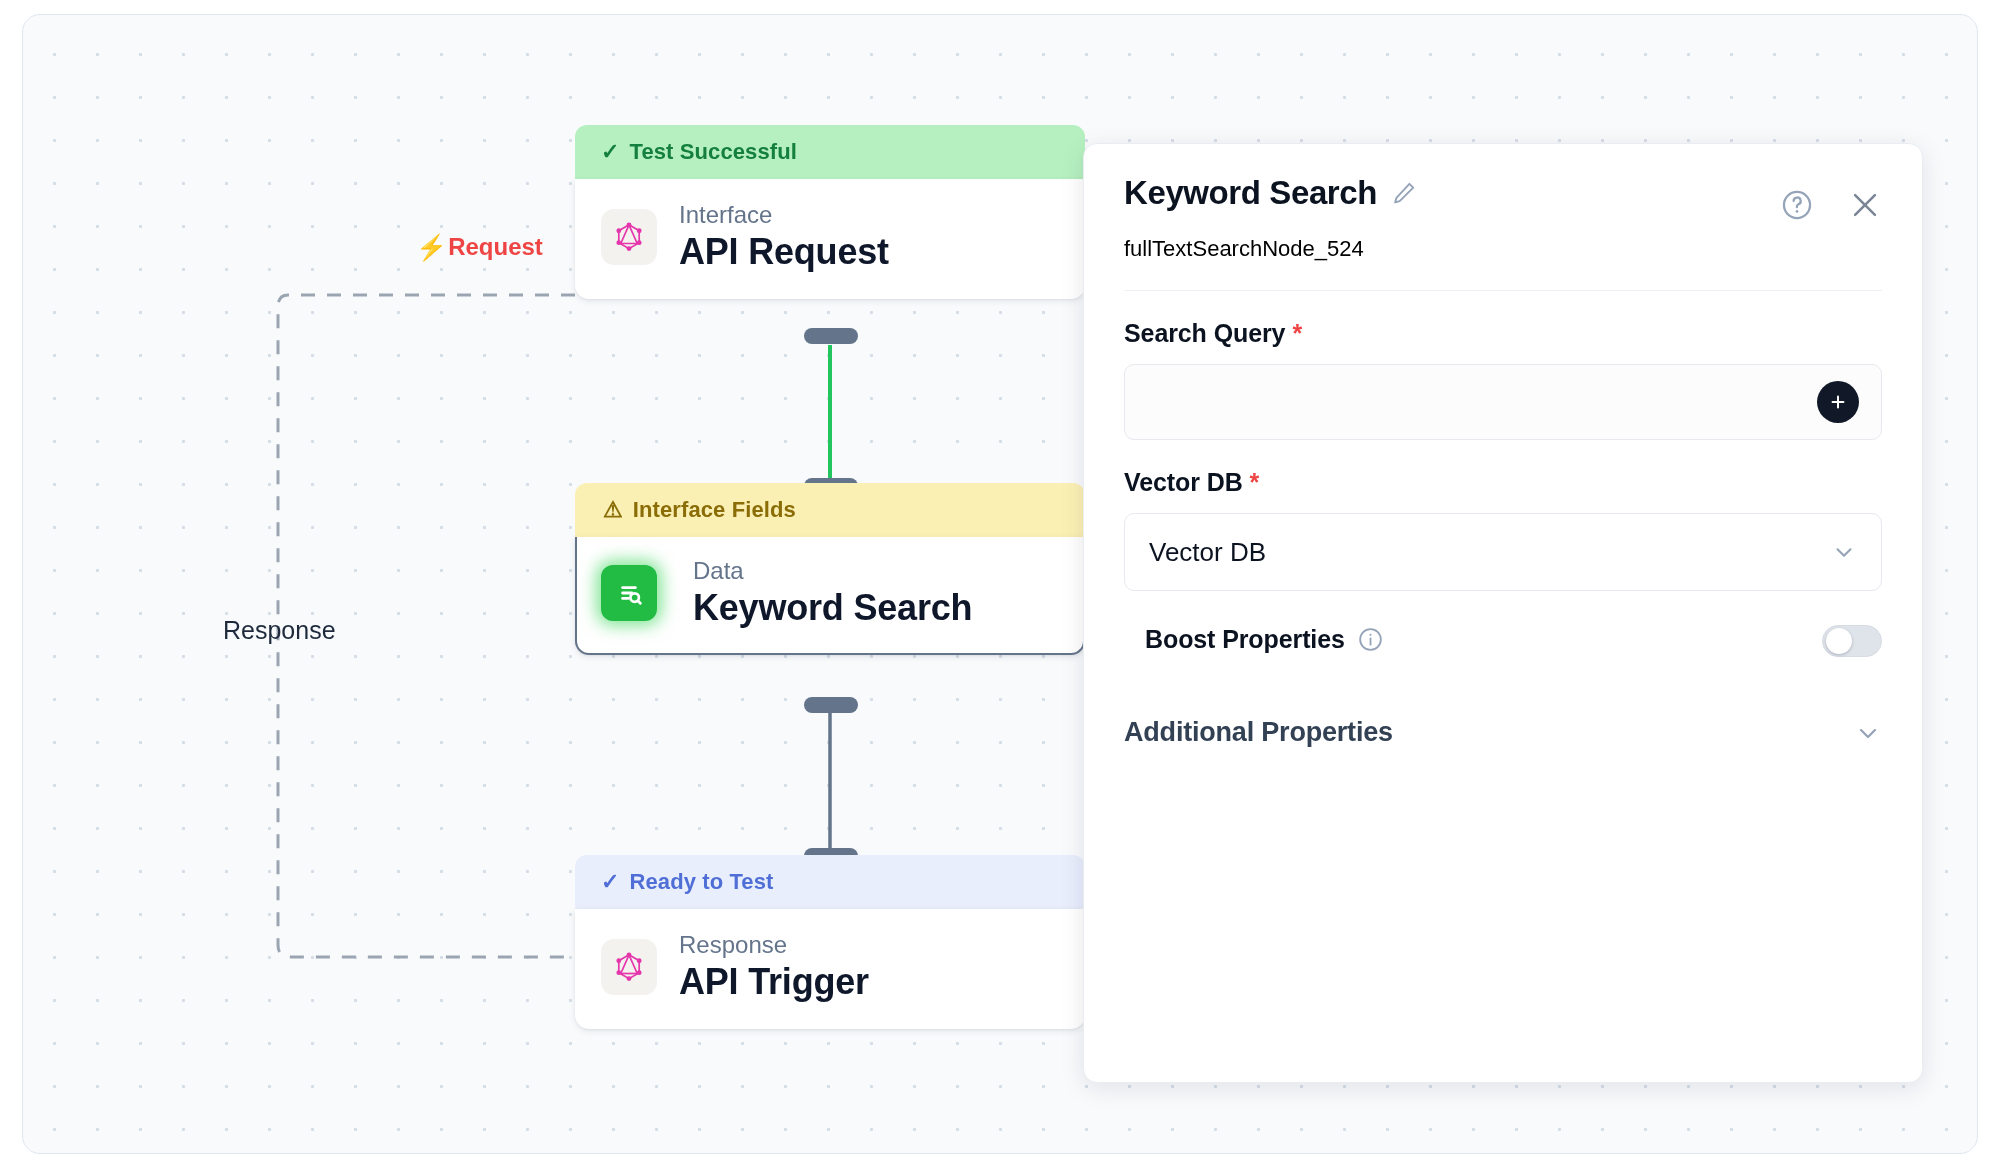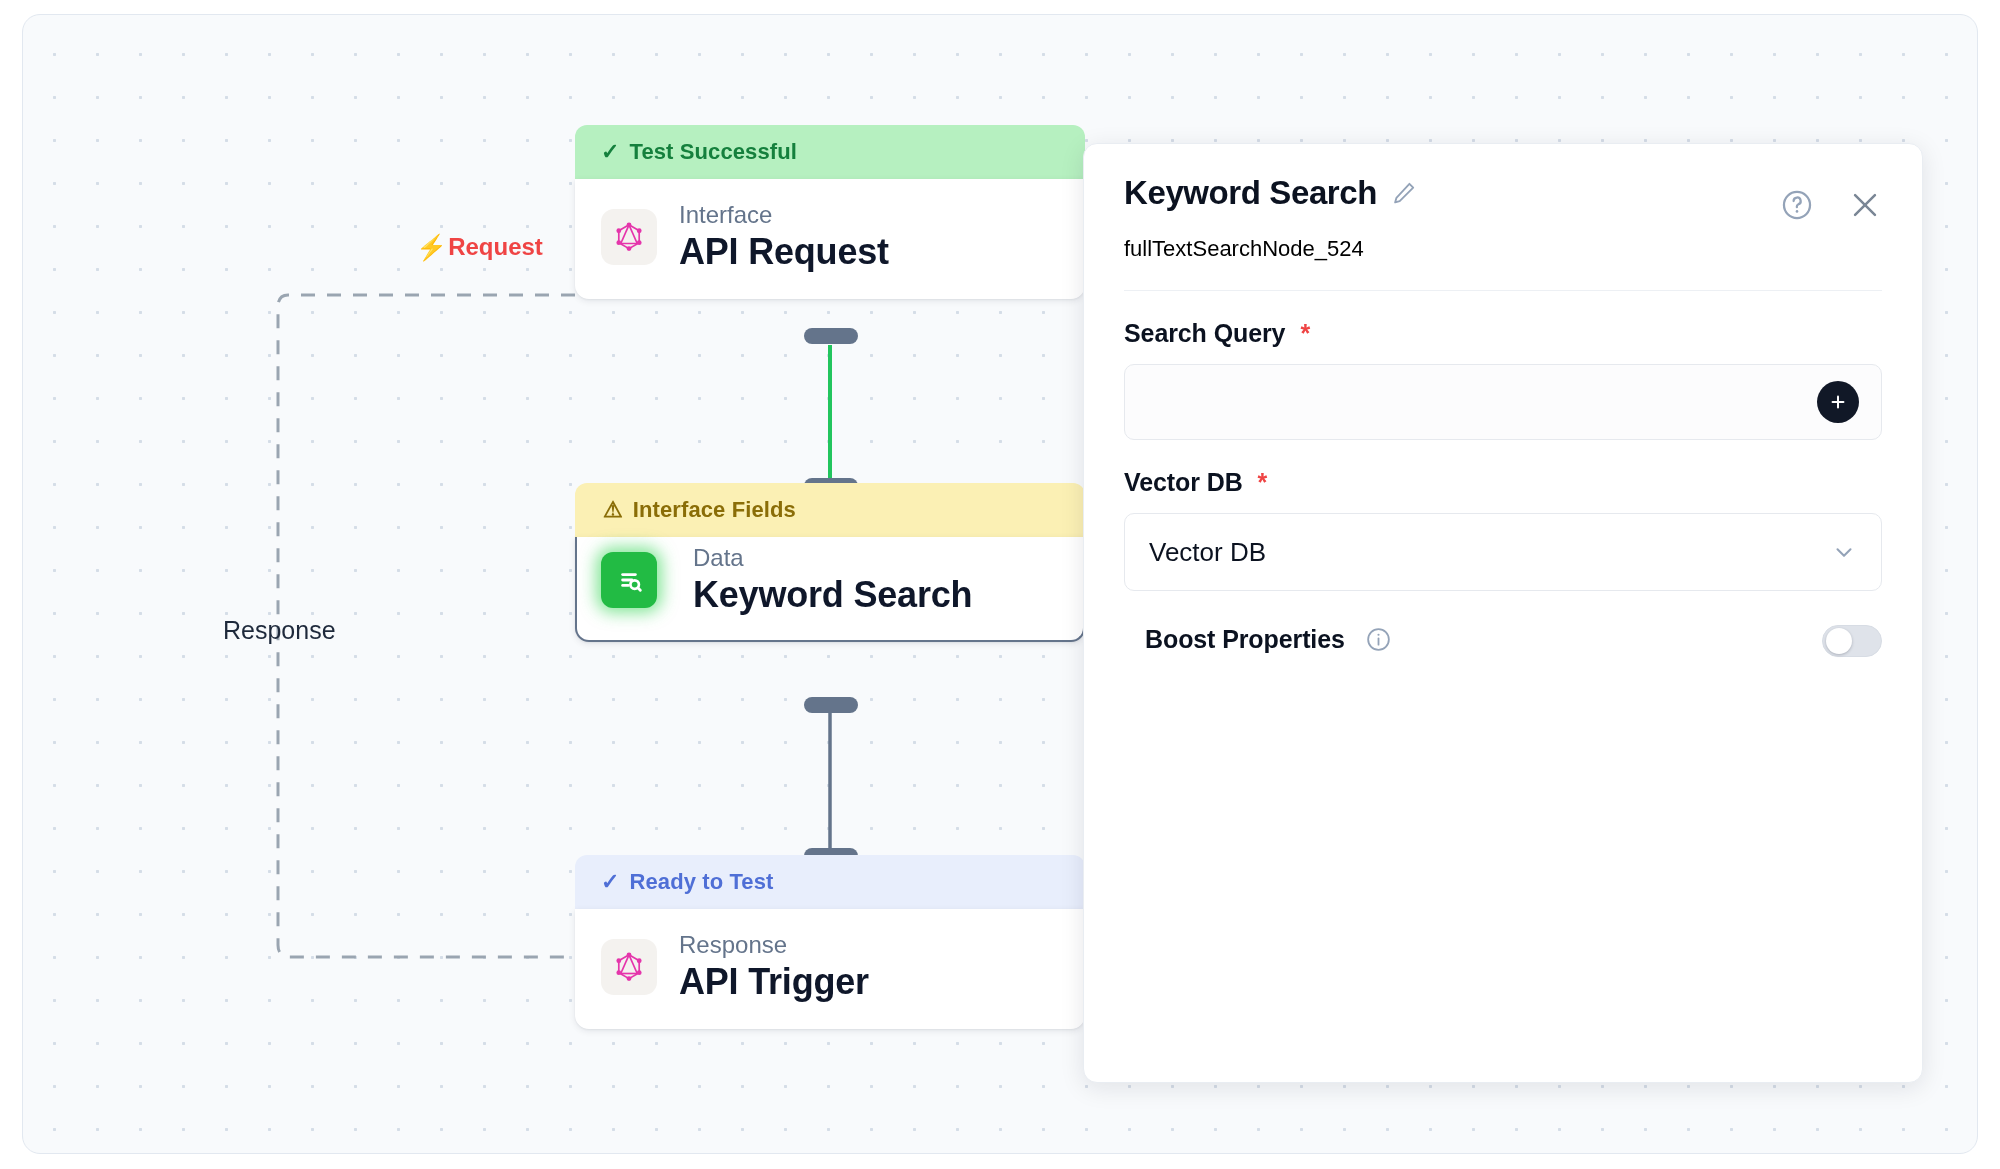--- a/index.html
+++ b/index.html
@@ -84,21 +84,21 @@
   .st-ready   { background: #e8eefc; color: #4f6fd6; }
 
   
   #node-api-request { left: 552px; top: 110px; }
   
   #node-keyword-search { left: 552px; top: 468px; }
   #node-keyword-search .node-body {
     border: 2px solid #64748b;
     border-top: none;
     border-radius: 0 0 14px 14px;
-    padding: 7px 24px 24px 24px;
+    padding: 20px 24px 24px 24px;
     position: relative;
     gap: 36px;
   }
   #node-keyword-search .node-status { border: 2px solid transparent; }
   
   #node-api-response { left: 552px; top: 840px; }
 
   
   #panel {
     position: absolute;
@@ -115,21 +115,21 @@
   #panel-title { font-size: 33px; font-weight: 700; color: #0b1220; letter-spacing: -.4px; }
   #panel-subtitle { font-size: 22px; color: #000000; margin-top: 24px; font-weight: 400; }
   .head-actions { display: flex; align-items: center; gap: 34px; padding-top: 14px; }
   .icon-btn { display: flex; align-items: center; justify-content: center; cursor: pointer; }
 
   .divider { height: 1px; background: #edf0f4; margin: 28px 0 0 0; }
 
   .field { margin-top: 28px; }
   .field-label {
     font-size: 25px; font-weight: 700; color: #0b1220;
-    display: flex; align-items: center; gap: 15px;
+    display: flex; align-items: center; gap: 7px;
     letter-spacing: -.1px;
   }
   .req { color: #ef4444; font-size: 25px; font-weight: 700; }
 
   .input-shell {
     margin-top: 16px;
     height: 76px;
     background: #fcfcfd;
     border: 1px solid #e6e9ee;
     border-radius: 10px;
@@ -374,15 +374,23 @@
             <line x1="12" y1="11" x2="12" y2="16.6" stroke-linecap="round"></line>
             <circle cx="12" cy="7.8" r=".95" fill="#94a3b8" stroke="none"></circle>
           </svg>
         </span>
       </div>
       <div class="toggle">
         <div class="knob"></div>
       </div>
     </div>
 
+    <div class="accordion">
+      <span class="accordion-title">Additional Properties</span>
+      <span class="icon-btn">
+        <svg width="28" height="28" viewBox="0 0 24 24" fill="none" stroke="#94a3b8" stroke-width="1.9" stroke-linecap="round" stroke-linejoin="round">
+          <polyline points="6,9.5 12,15.5 18,9.5"></polyline>
+        </svg>
+      </span>
+    </div>
 
   </div>
 </div>
 
 </body></html>

